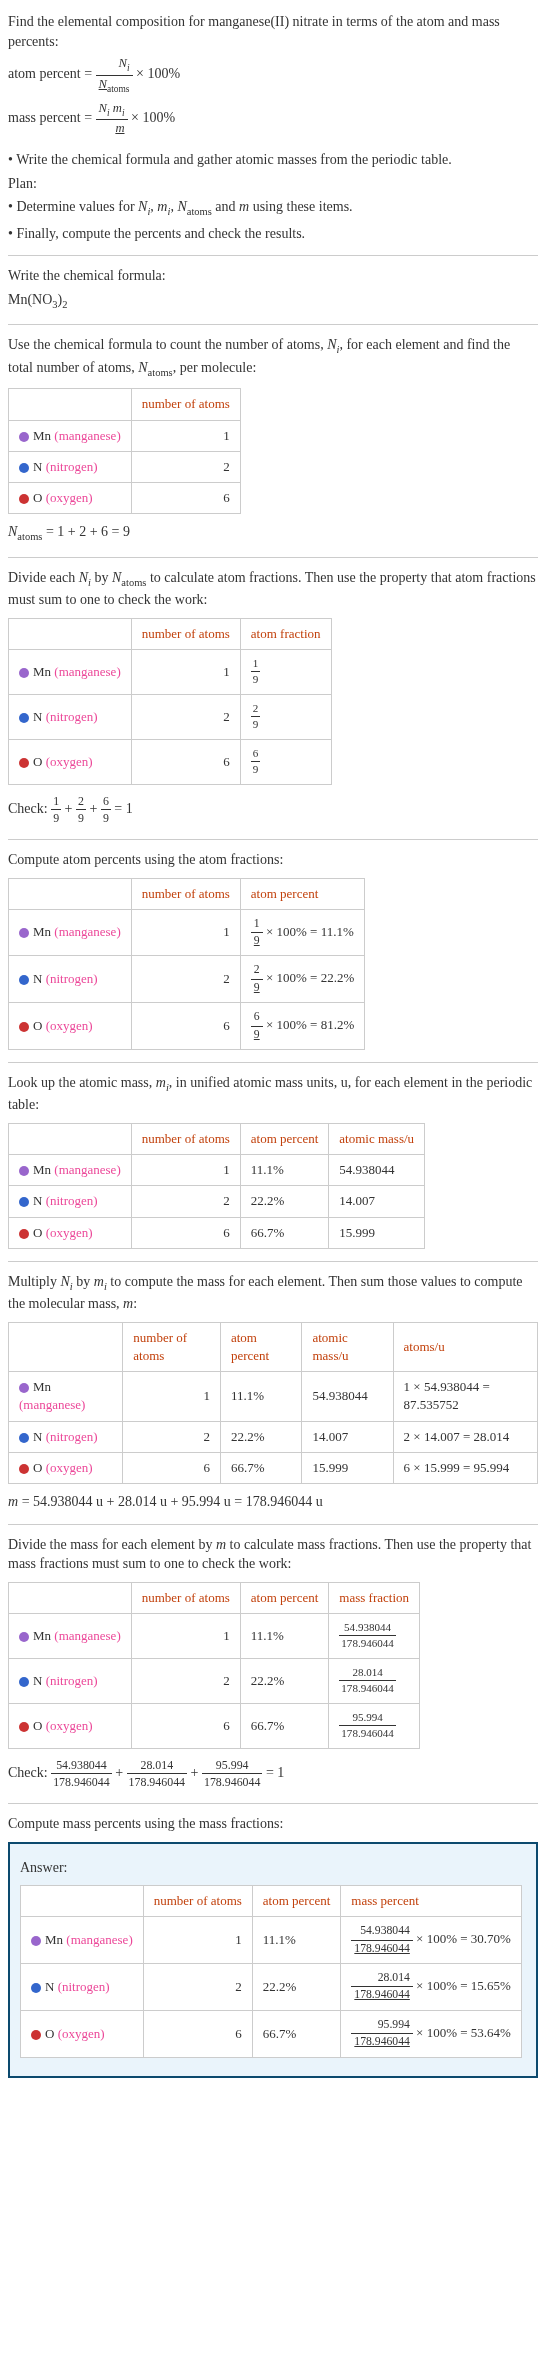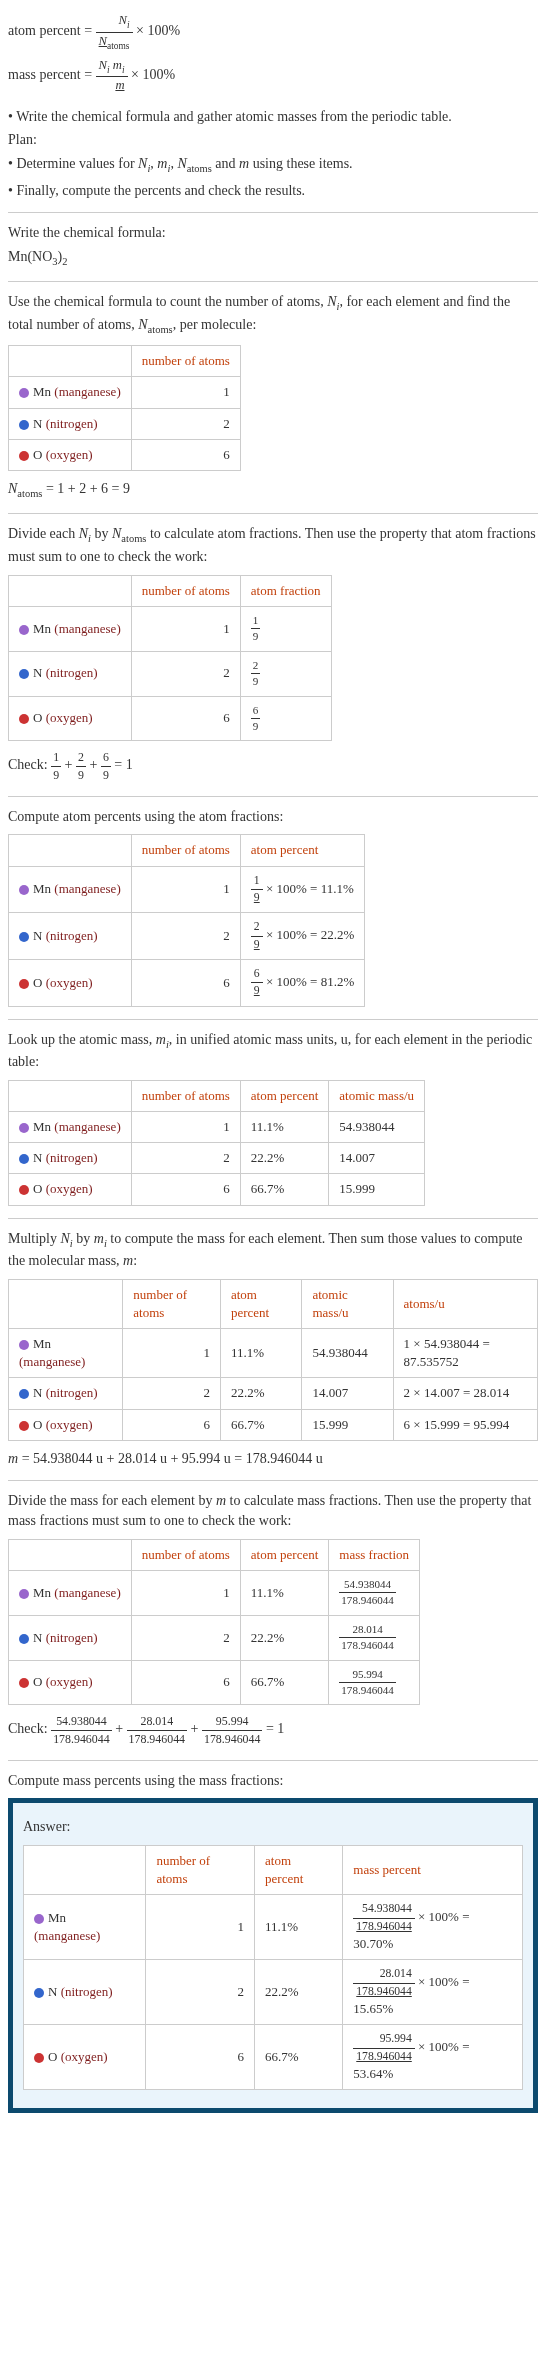--- a/index.html
+++ b/index.html
@@ -12,32 +12,33 @@
 .sub { vertical-align: sub; font-size: 0.75em; }
 .ital { font-style: italic; }
 table { border-collapse: collapse; margin: 8px 0; font-size: 13px; }
 th, td { border: 1px solid #ccc; padding: 6px 10px; text-align: left; }
 th { font-weight: normal; color: #c2410c; }
 td.num { text-align: right; }
 .dot { display: inline-block; width: 10px; height: 10px; border-radius: 50%; margin-right: 4px; vertical-align: middle; }
 .dot-mn { background: #9966cc; }
 .dot-n { background: #3366cc; }
 .dot-o { background: #cc3333; }
-.elem-name { color: #7f1d1d; }
-.answer-box { background: #eaf4fb; border: 5px solid #0c4a6e; padding: 10px; margin-top: 8px; }
+.elem-name { color: #ec4899; }
+.answer-box { background: #eaf4fb; border: 2px solid #0c4a6e; padding: 10px; margin-top: 8px; }
 .answer-box table { background: #fff; }
 .small-frac { display: inline-block; vertical-align: middle; font-size: 0.85em; text-align:center;}
 .small-frac .n { display:block; border-bottom:1px solid #333; padding:0 2px;}
 .small-frac .d { display:block; padding:0 2px;}
 p { margin: 4px 0; }
 </style>
 </head>
 <body>
 
 <div class="section">
+  <p>Find the elemental composition for manganese(II) nitrate in terms of the atom and mass percents:</p>
   <p>
     <span>atom percent =</span>
     <span class="fraction"><span class="num"><span class="ital">N<span class="sub">i</span></span></span><span class="den"><span class="ital">N</span><span class="sub">atoms</span></span></span>
     <span>× 100%</span>
   </p>
   <p>
     <span>mass percent =</span>
     <span class="fraction"><span class="num"><span class="ital">N<span class="sub">i</span> m<span class="sub">i</span></span></span><span class="den"><span class="ital">m</span></span></span>
     <span>× 100%</span>
   </p>

